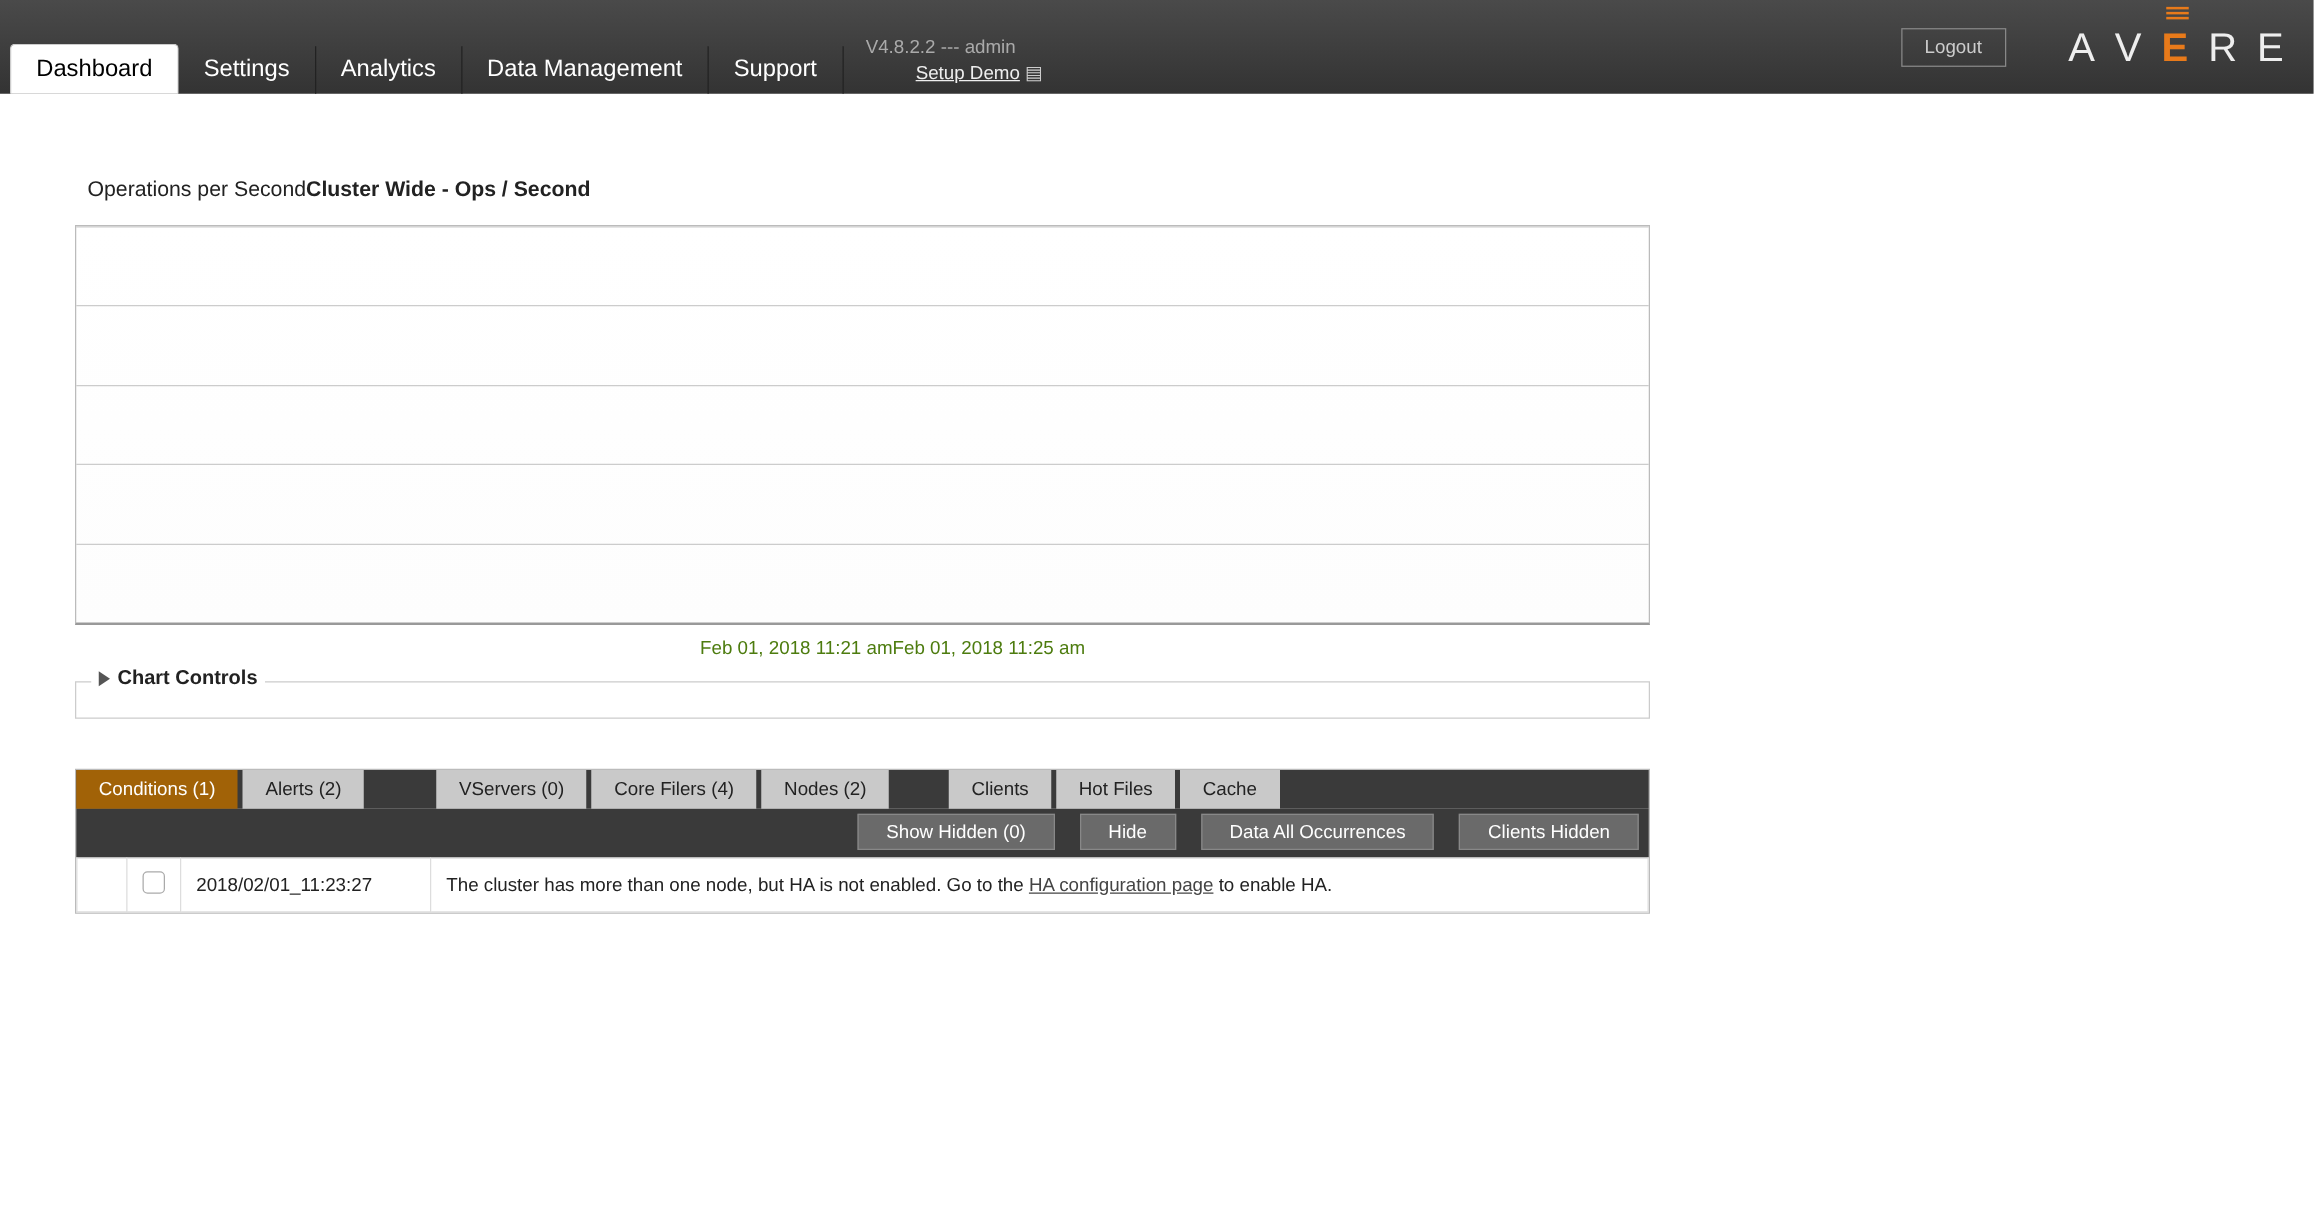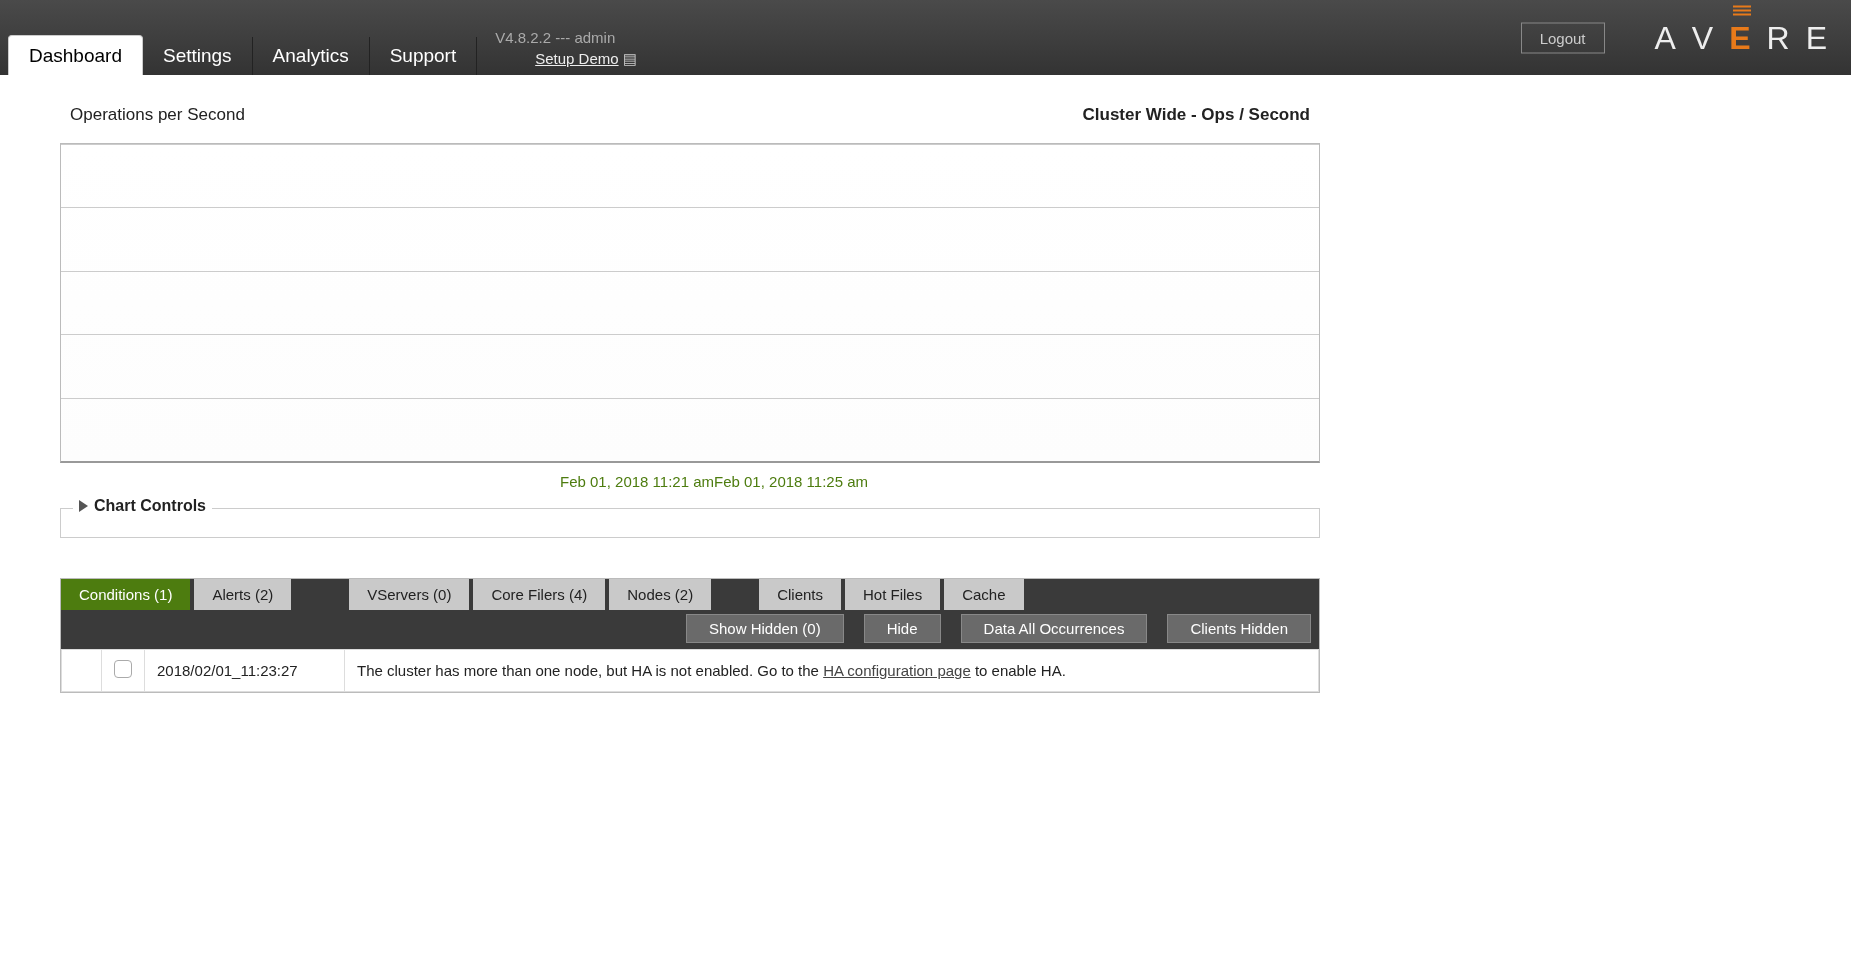--- a/index.html
+++ b/index.html
@@ -100,24 +100,24 @@
     width: 18px;
     height: 2px;
     background: #e87a1a;
   }
 
   
   .content { padding: 30px 60px 20px 60px; max-width: 1380px; }
 
   .chart-header {
     display: flex;
-    justify-content: space-between;
     align-items: center;
     margin-bottom: 18px;
     padding: 0 10px;
+    margin-top: 37px;
   }
   .chart-title-left { font-size: 17px; }
   .chart-title-right { font-size: 17px; font-weight: bold; }
 
   .chart-area {
     display: flex;
     margin-bottom: 4px;
   }
   .y-axis {
     width: 48px;
@@ -188,21 +188,21 @@
   }
   .ptab {
     background: #c9c9c9;
     color: #222;
     padding: 7px 18px;
     font-size: 15px;
     cursor: pointer;
     border: none;
   }
   .ptab.active {
-    background: #4d7c0f;
+    background: #a16207;
     color: #fff;
   }
   .ptab-spacer { width: 50px; }
   .ptab-spacer-sm { width: 40px; }
 
   .panel-actions {
     background: #3a3a3a;
     display: flex;
     justify-content: flex-end;
     gap: 20px;
@@ -237,20 +237,21 @@
   .msg-link { color: #444; text-decoration: underline; cursor: pointer; }
 </style>
 </head>
 <body>
 
 <div class="header">
   <div class="nav-tabs">
     <div class="nav-tab active">Dashboard</div>
     <div class="nav-tab">Settings</div>
     <div class="nav-tab">Analytics</div>
+    <div class="nav-tab">Data Management</div>
     <div class="nav-tab">Support</div>
     <div class="header-meta">
       <div>V4.8.2.2 --- admin</div>
       <span class="setup">Setup Demo</span>
       <span style="color:#ccc;">▤</span>
     </div>
   </div>
   <div class="header-right">
     <button class="logout-btn">Logout</button>
     <div class="logo">

